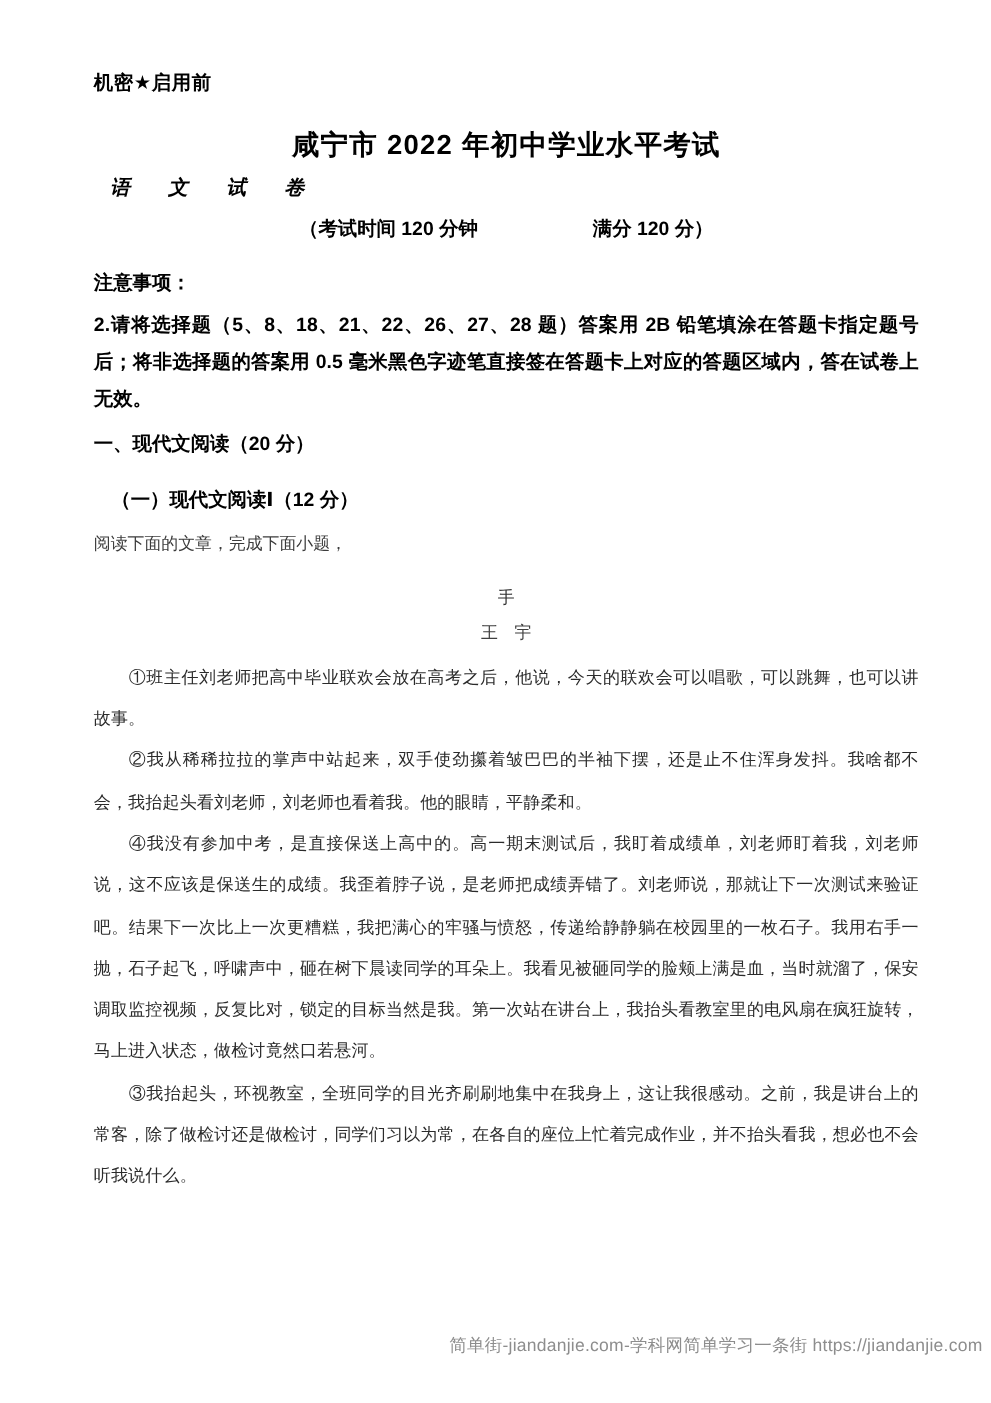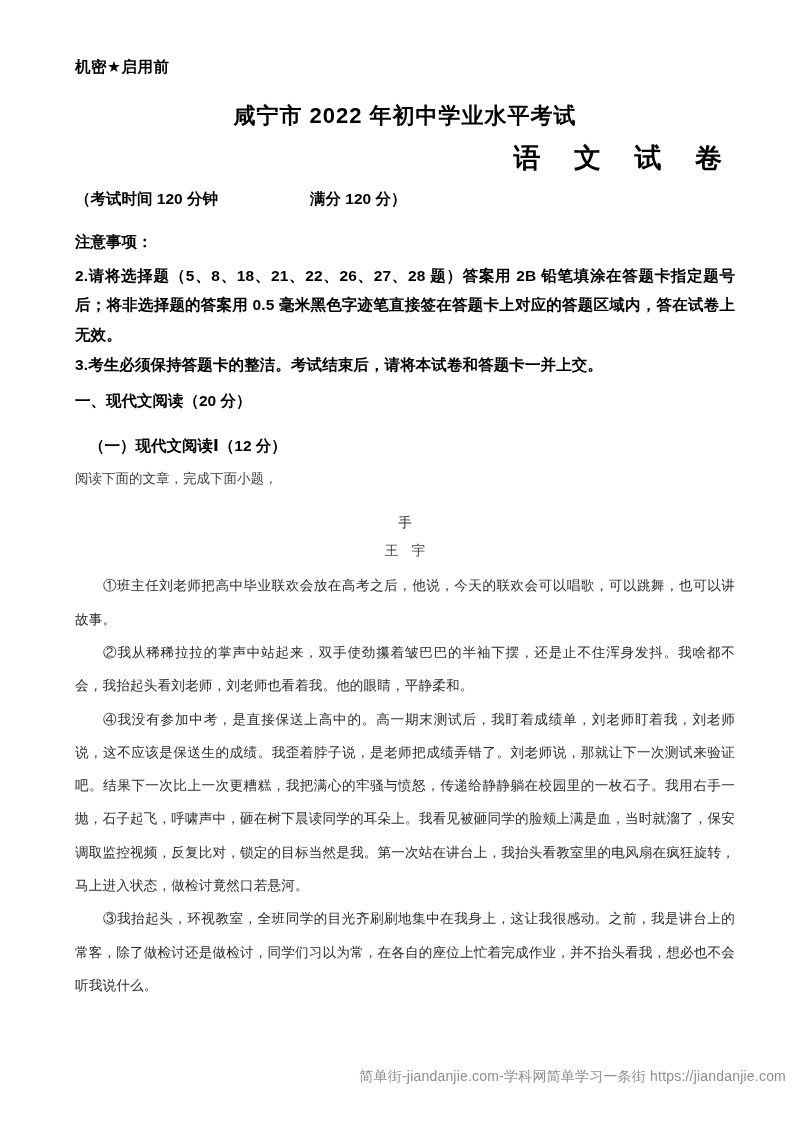--- a/index.html
+++ b/index.html
@@ -39,32 +39,33 @@
     text-align: center;
     font-family: "Liberation Sans", "DejaVu Sans", sans-serif;
     font-weight: 700;
     font-size: 22px;
     letter-spacing: 1px;
     margin: 0 0 10px 0;
     line-height: 1.35;
   }
 
   .doc-subtitle {
-    text-align: right;
-    font-family: "Liberation Sans", "DejaVu Sans", sans-serif;
-    font-weight: 700;
-    font-size: 27px;
+    text-align: left;
+    font-family: "Liberation Sans", "DejaVu Sans", sans-serif;
+    font-weight: 700;
+    font-size: 16px;
     letter-spacing: 13px;
     text-indent: 13px;
     margin: 0 0 12px 0;
     line-height: 1.35;
+    font-style: italic;
   }
 
   .exam-meta {
-    text-align: left;
+    text-align: center;
     font-family: "Liberation Sans", "DejaVu Sans", sans-serif;
     font-weight: 700;
     font-size: 15.5px;
     margin: 0 0 22px 0;
     line-height: 1.35;
   }
   .exam-meta .gap {
     display: inline-block;
     width: 92px;
   }
@@ -173,21 +174,20 @@
 
     <p class="exam-meta">
       <span>（考试时间 120 分钟</span><span class="gap"></span><span>满分 120 分）</span>
     </p>
 
     <p class="notice-heading">注意事项：</p>
 
 
     <p class="notice-item">2.请将选择题（5、8、18、21、22、26、27、28 题）答案用 2B 铅笔填涂在答题卡指定题号后；将非选择题的答案用 0.5 毫米黑色字迹笔直接签在答题卡上对应的答题区域内，答在试卷上无效。</p>
 
-    <p class="notice-item">3.考生必须保持答题卡的整洁。考试结束后，请将本试卷和答题卡一并上交。</p>
 
     <p class="section-heading">一、现代文阅读（20 分）</p>
 
     <p class="subsection-heading">（一）现代文阅读Ⅰ（12 分）</p>
 
     <p class="lead-in">阅读下面的文章，完成下面小题，</p>
 
     <p class="passage-title">手</p>
 
     <p class="passage-author">王 宇</p>

